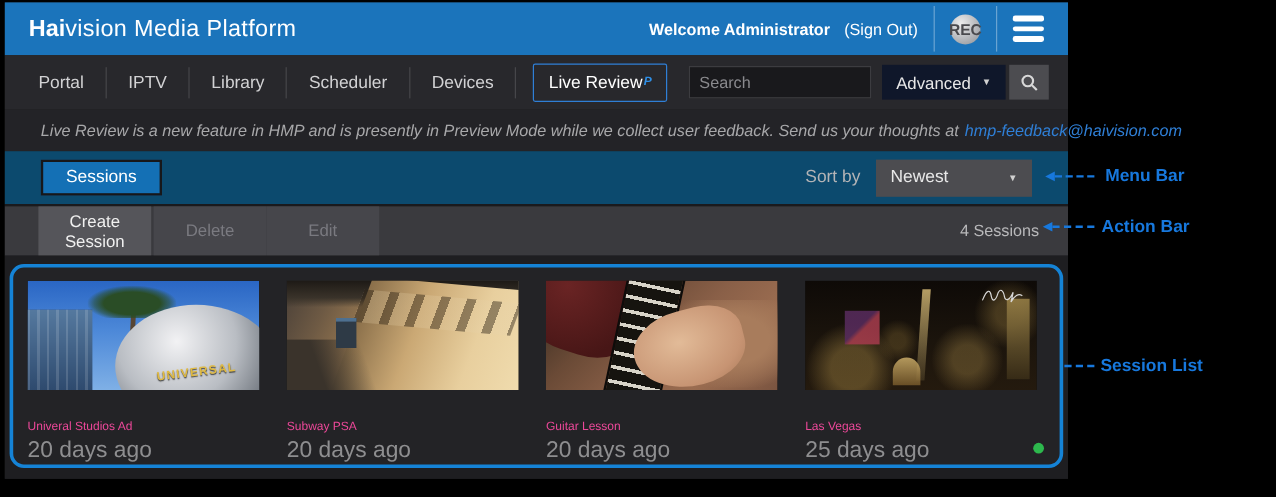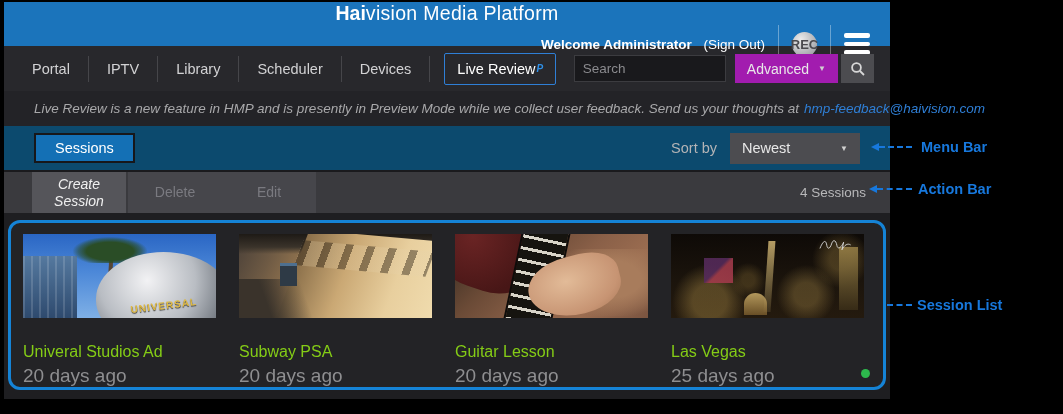--- a/index.html
+++ b/index.html
@@ -4,21 +4,21 @@
 <style>
   * { box-sizing: border-box; margin: 0; padding: 0; }
   html,body { width:1063px; height:414px; background:#000; overflow:hidden;
     font-family:"Liberation Sans", sans-serif; }
   .canvas { position:relative; width:1063px; height:414px; background:#000; }
 
   
   .app { position:absolute; left:4px; top:2px; width:886px; height:397px; background:#1e1e21; }
 
   
-  .topbar { height:44px; background:#1b74bb; display:flex; align-items:center; padding:0 20px;flex-direction:column; }
+  .topbar { height:44px; background:#1b74bb; display:flex; align-items:center; padding:0 20px; }
   .logo { font-size:19.5px; color:#fff; white-space:nowrap; }
   .logo-bold { font-weight:700; }
   .logo-rest { font-weight:300; letter-spacing:.3px; }
   .topbar-right { margin-left:auto; display:flex; align-items:center; gap:13px; }
   .welcome-wrap { color:#fff; font-size:13.5px; white-space:nowrap; }
   .welcome { font-weight:700; }
   .signout { font-weight:400; margin-left:8px; }
   .tb-divider { width:1px; height:38px; background:rgba(255,255,255,.35); }
   .rec-badge { width:25px; height:25px; border-radius:50%;
     background:radial-gradient(circle at 35% 30%, #ececec, #b2b4b8 60%, #8d8f93);
@@ -29,21 +29,21 @@
   
   .navbar { height:45px; background:#28282c; display:flex; align-items:center; padding:0 10px; }
   .nav-item { padding:0 18px; font-size:14.5px; color:#d2d2d4; height:45px; display:flex; align-items:center; white-space:nowrap; }
   .nav-sep { width:1px; height:26px; background:#46464a; }
   .nav-item.active { border:1px solid #2f7fd6; border-radius:2px; height:auto; padding:7px 12px; margin:0 14px; color:#fff; position:relative; }
   .preview-flag { color:#2f8fe6; font-size:10px; font-weight:700; font-style:italic; vertical-align:super; margin-left:1px; }
   .nav-right { margin-left:auto; display:flex; align-items:center; gap:3px; padding-right:6px; }
   .search-input { width:152px; height:27px; background:#19191c; border:1px solid #3c3c40;
     color:#ddd; padding:0 8px; font-size:13.5px; margin-right:6px; font-family:"Liberation Sans",sans-serif; }
   .search-input::placeholder { color:#8a8a8e; }
-  .advanced-btn { height:29px; background:#a21caf; border:none; color:#e8e8e8; font-size:14px;
+  .advanced-btn { height:29px; background:#0f172a; border:none; color:#e8e8e8; font-size:14px;
     padding:0 12px; display:flex; align-items:center; gap:9px; cursor:pointer; font-family:"Liberation Sans",sans-serif; }
   .caret { font-size:8px; color:#d0d0d0; }
   .search-btn { width:33px; height:29px; background:#4c4c50; border:none; display:flex; align-items:center; justify-content:center; cursor:pointer; }
 
   
   .notice { height:35px; background:#232327; display:flex; align-items:center; padding:0 30px;
     font-style:italic; font-size:13.5px; color:#a8a8aa; white-space:nowrap; }
   .notice-link { color:#2f7fd6; margin-left:5px; text-decoration:none; font-style:italic; }
 
   
@@ -54,32 +54,32 @@
   .sort-label { color:#b4b4b6; font-size:14.5px; }
   .sort-select { width:130px; height:31px; background:#4c4c50; color:#e8e8e8; font-size:14.5px;
     display:flex; align-items:center; justify-content:space-between; padding:0 12px; cursor:pointer; }
 
   .bar-sep { height:2px; background:#1a1a1d; }
 
   
   .actionbar { height:41px; background:#3a3a3e; display:flex; align-items:stretch; padding-left:28px; }
   .act-btn { width:94px; border:none; display:flex; align-items:center; justify-content:center;
     font-size:14px; line-height:1.15; text-align:center; font-family:"Liberation Sans",sans-serif; }
-  .act-create { background:#55555a; color:#f0f0f0; margin-right:2px; cursor:pointer;font-style:italic; }
+  .act-create { background:#55555a; color:#f0f0f0; margin-right:2px; cursor:pointer; }
   .act-edit { background:#46464b; color:#7a7a80; margin-right:40px; }
   .act-delete { background:#46464b; color:#7a7a80; }
   .session-count { margin-left:auto; align-self:center; padding-right:24px; color:#b8b8ba; font-size:13.5px; }
 
   
   .session-area { position:relative; height:186px; background:#1e1e21; padding:7px 4px 0 4px; }
   .session-panel { height:170px; border:3px solid #1583d6; border-radius:12px; background:#232326;
     display:flex; gap:23px; padding:11px 12px 0 12px; position:relative; }
   .card { width:193px; display:flex; flex-direction:column; }
   .thumb { height:114px; position:relative; overflow:hidden; background:#111; }
-  .card-title { color:#84cc16; font-size:16px; margin-top:25px; white-space:nowrap; }
+  .card-title { color:#ec4899; font-size:10px; margin-top:25px; white-space:nowrap; }
   .card-age { color:#8e8e90; font-size:19px; margin-top:4px; }
   .online-dot { position:absolute; right:13px; bottom:9px; width:9px; height:9px; border-radius:50%; background:#2db84d; }
 
   
   .t-layer { position:absolute; }
   
   .u-sky { inset:0; background:linear-gradient(180deg,#2a66c4 0%,#4c88d8 45%,#7fb0e6 100%); }
   .u-building { left:0; top:26%; width:28%; height:74%;
     background:linear-gradient(180deg,#55799f,#2e4a6e),
     repeating-linear-gradient(90deg, rgba(255,255,255,.14) 0 2px, transparent 2px 8px); background-blend-mode:overlay; }

